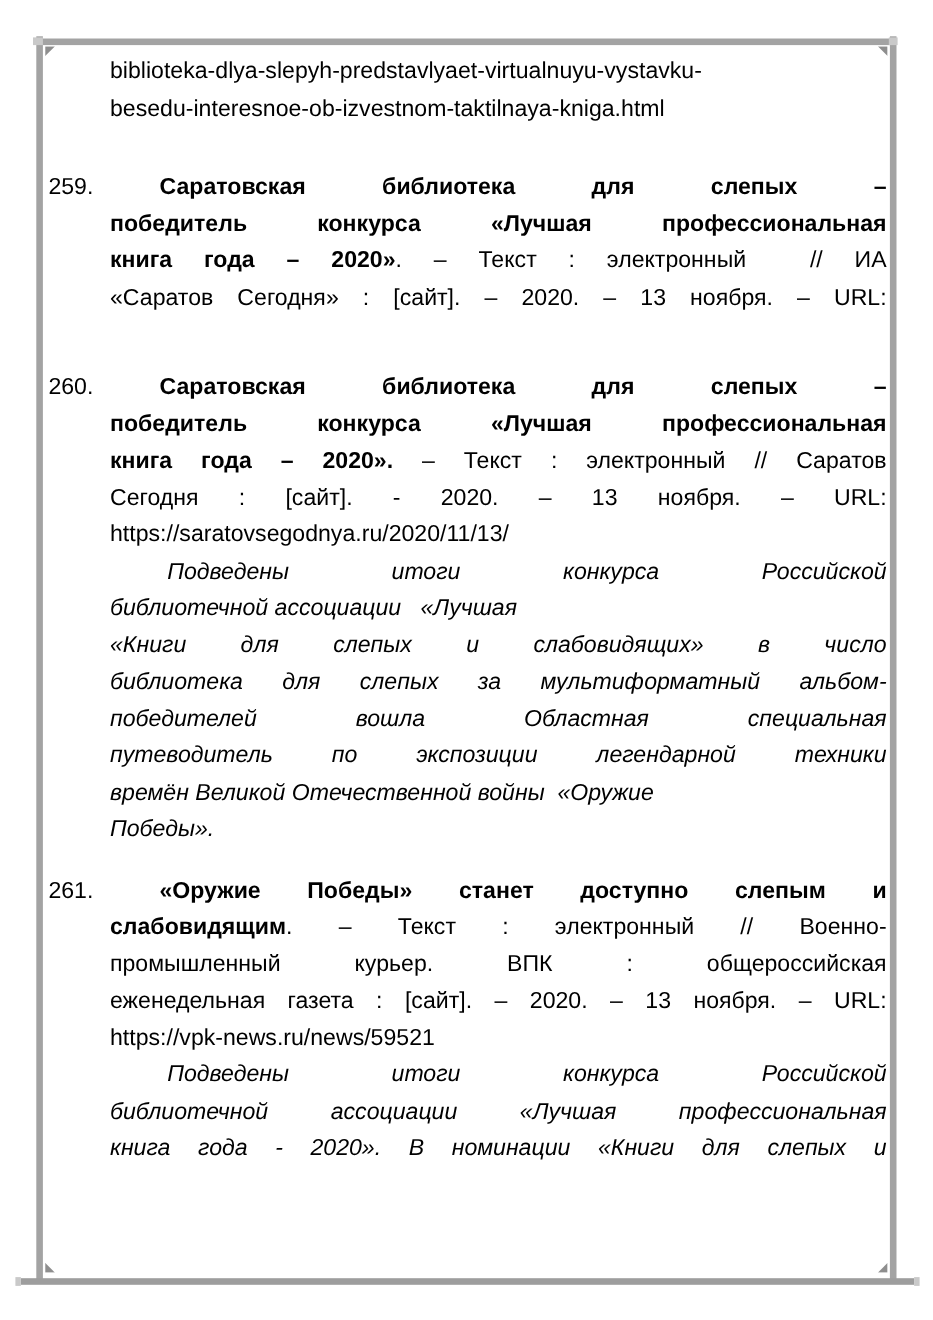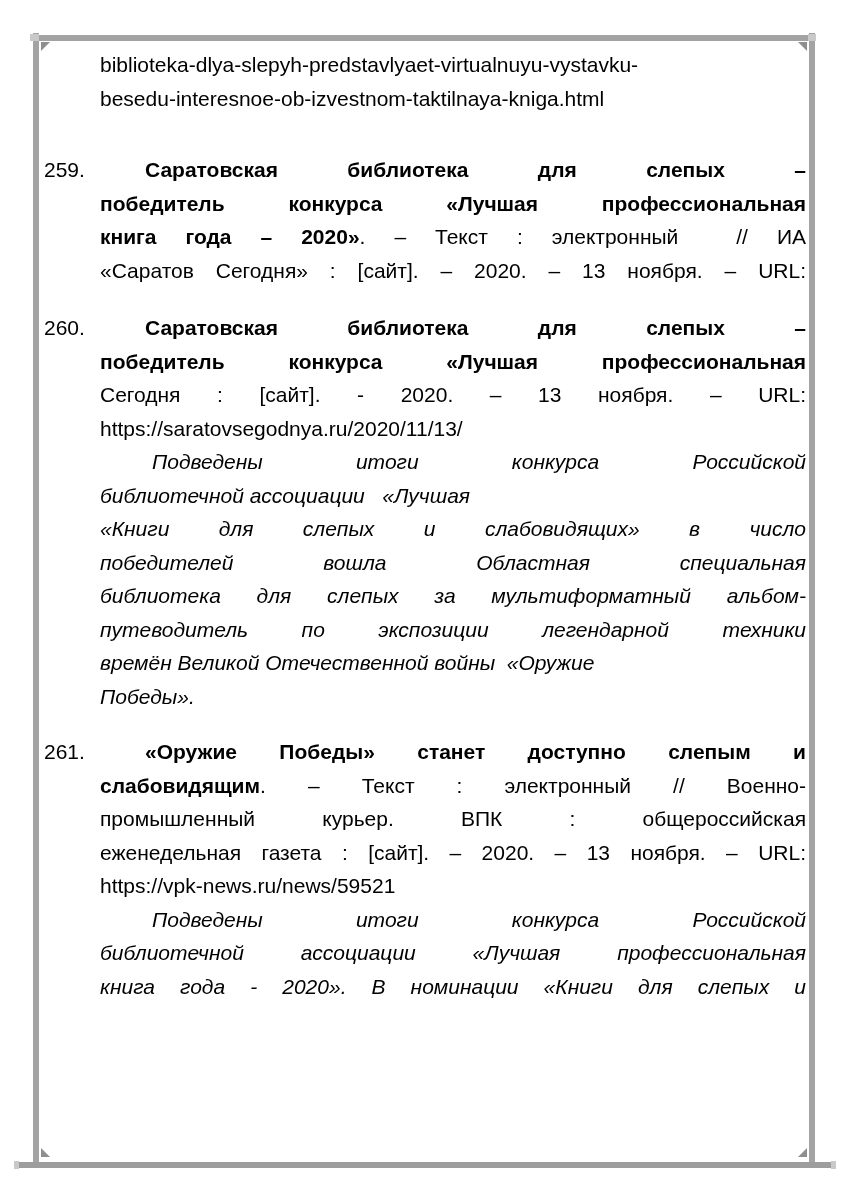--- a/index.html
+++ b/index.html
@@ -22,21 +22,21 @@
   
   .corner{position:absolute;width:9px;height:9px;background:#8e8e8e;}
   .c-tl{left:41px;top:42px;clip-path:polygon(0 0,100% 0,0 100%);}
   .c-tr{left:798px;top:42px;clip-path:polygon(0 0,100% 0,100% 100%);}
   .c-bl{left:41px;top:1148px;clip-path:polygon(0 0,0 100%,100% 100%);}
   .c-br{left:798px;top:1148px;clip-path:polygon(100% 0,0 100%,100% 100%);}
   
   .content{position:absolute;left:100px;top:48px;width:706px;}
   .block{margin:0;}
   .m259{margin-top:38px;}
-  .m260{margin-top:24px;}
+  .m260{margin-top:48px;}
   .m261{margin-top:22px;}
   .ln{height:33.5px;line-height:33.5px;font-size:21px;white-space:normal;}
   .j{text-align:justify;text-align-last:justify;text-justify:inter-word;}
   .ind45{padding-left:45px;}
   .ind52{padding-left:52px;}
   .rel{position:relative;}
   .num{position:absolute;left:-56px;top:0;font-weight:normal;font-style:normal;}
   .b{font-weight:bold;}
   .i{font-style:italic;text-align:right;}
 </style>
@@ -72,27 +72,28 @@
     <div class="ln j"><span class="b">книга года – 2020»</span><span>. – Текст : электронный &nbsp;// ИА</span></div>
     <div class="ln j"><span>«Саратов Сегодня» : [сайт]. – 2020. – 13 ноября. – URL:</span></div>
   </div>
 
   <div class="block m260">
     <div class="ln j ind45 rel">
       <span class="num">260.</span>
       <span class="b">Саратовская библиотека для слепых –</span>
     </div>
     <div class="ln j"><span class="b">победитель конкурса «Лучшая профессиональная</span></div>
+    <div class="ln j"><span class="b">книга года – 2020».</span><span> – Текст : электронный // Саратов</span></div>
     <div class="ln j"><span>Сегодня : [сайт]. - 2020. – 13 ноября. – URL:</span></div>
     <div class="ln"><span>https://saratovsegodnya.ru/2020/11/13/</span></div>
     <div class="ln j ind52"><span class="i">Подведены итоги конкурса Российской</span></div>
     <div class="ln"><span class="i">библиотечной ассоциации &nbsp;&nbsp;«Лучшая</span></div>
     <div class="ln j"><span class="i">«Книги&nbsp;для&nbsp;слепых&nbsp;и слабовидящих» в число</span></div>
+    <div class="ln j"><span class="i">библиотека для слепых за мультиформатный альбом-</span></div>
     <div class="ln j"><span class="i">победителей вошла Областная специальная</span></div>
-    <div class="ln j"><span class="i">библиотека для слепых за мультиформатный альбом-</span></div>
     <div class="ln j"><span class="i">путеводитель&nbsp;по экспозиции легендарной техники</span></div>
     <div class="ln"><span class="i">времён Великой Отечественной войны &nbsp;«Оружие</span></div>
     <div class="ln"><span class="i">Победы».</span></div>
   </div>
 
   <div class="block m261">
     <div class="ln j ind45 rel">
       <span class="num">261.</span>
       <span class="b">«Оружие Победы» станет доступно слепым и</span>
     </div>

